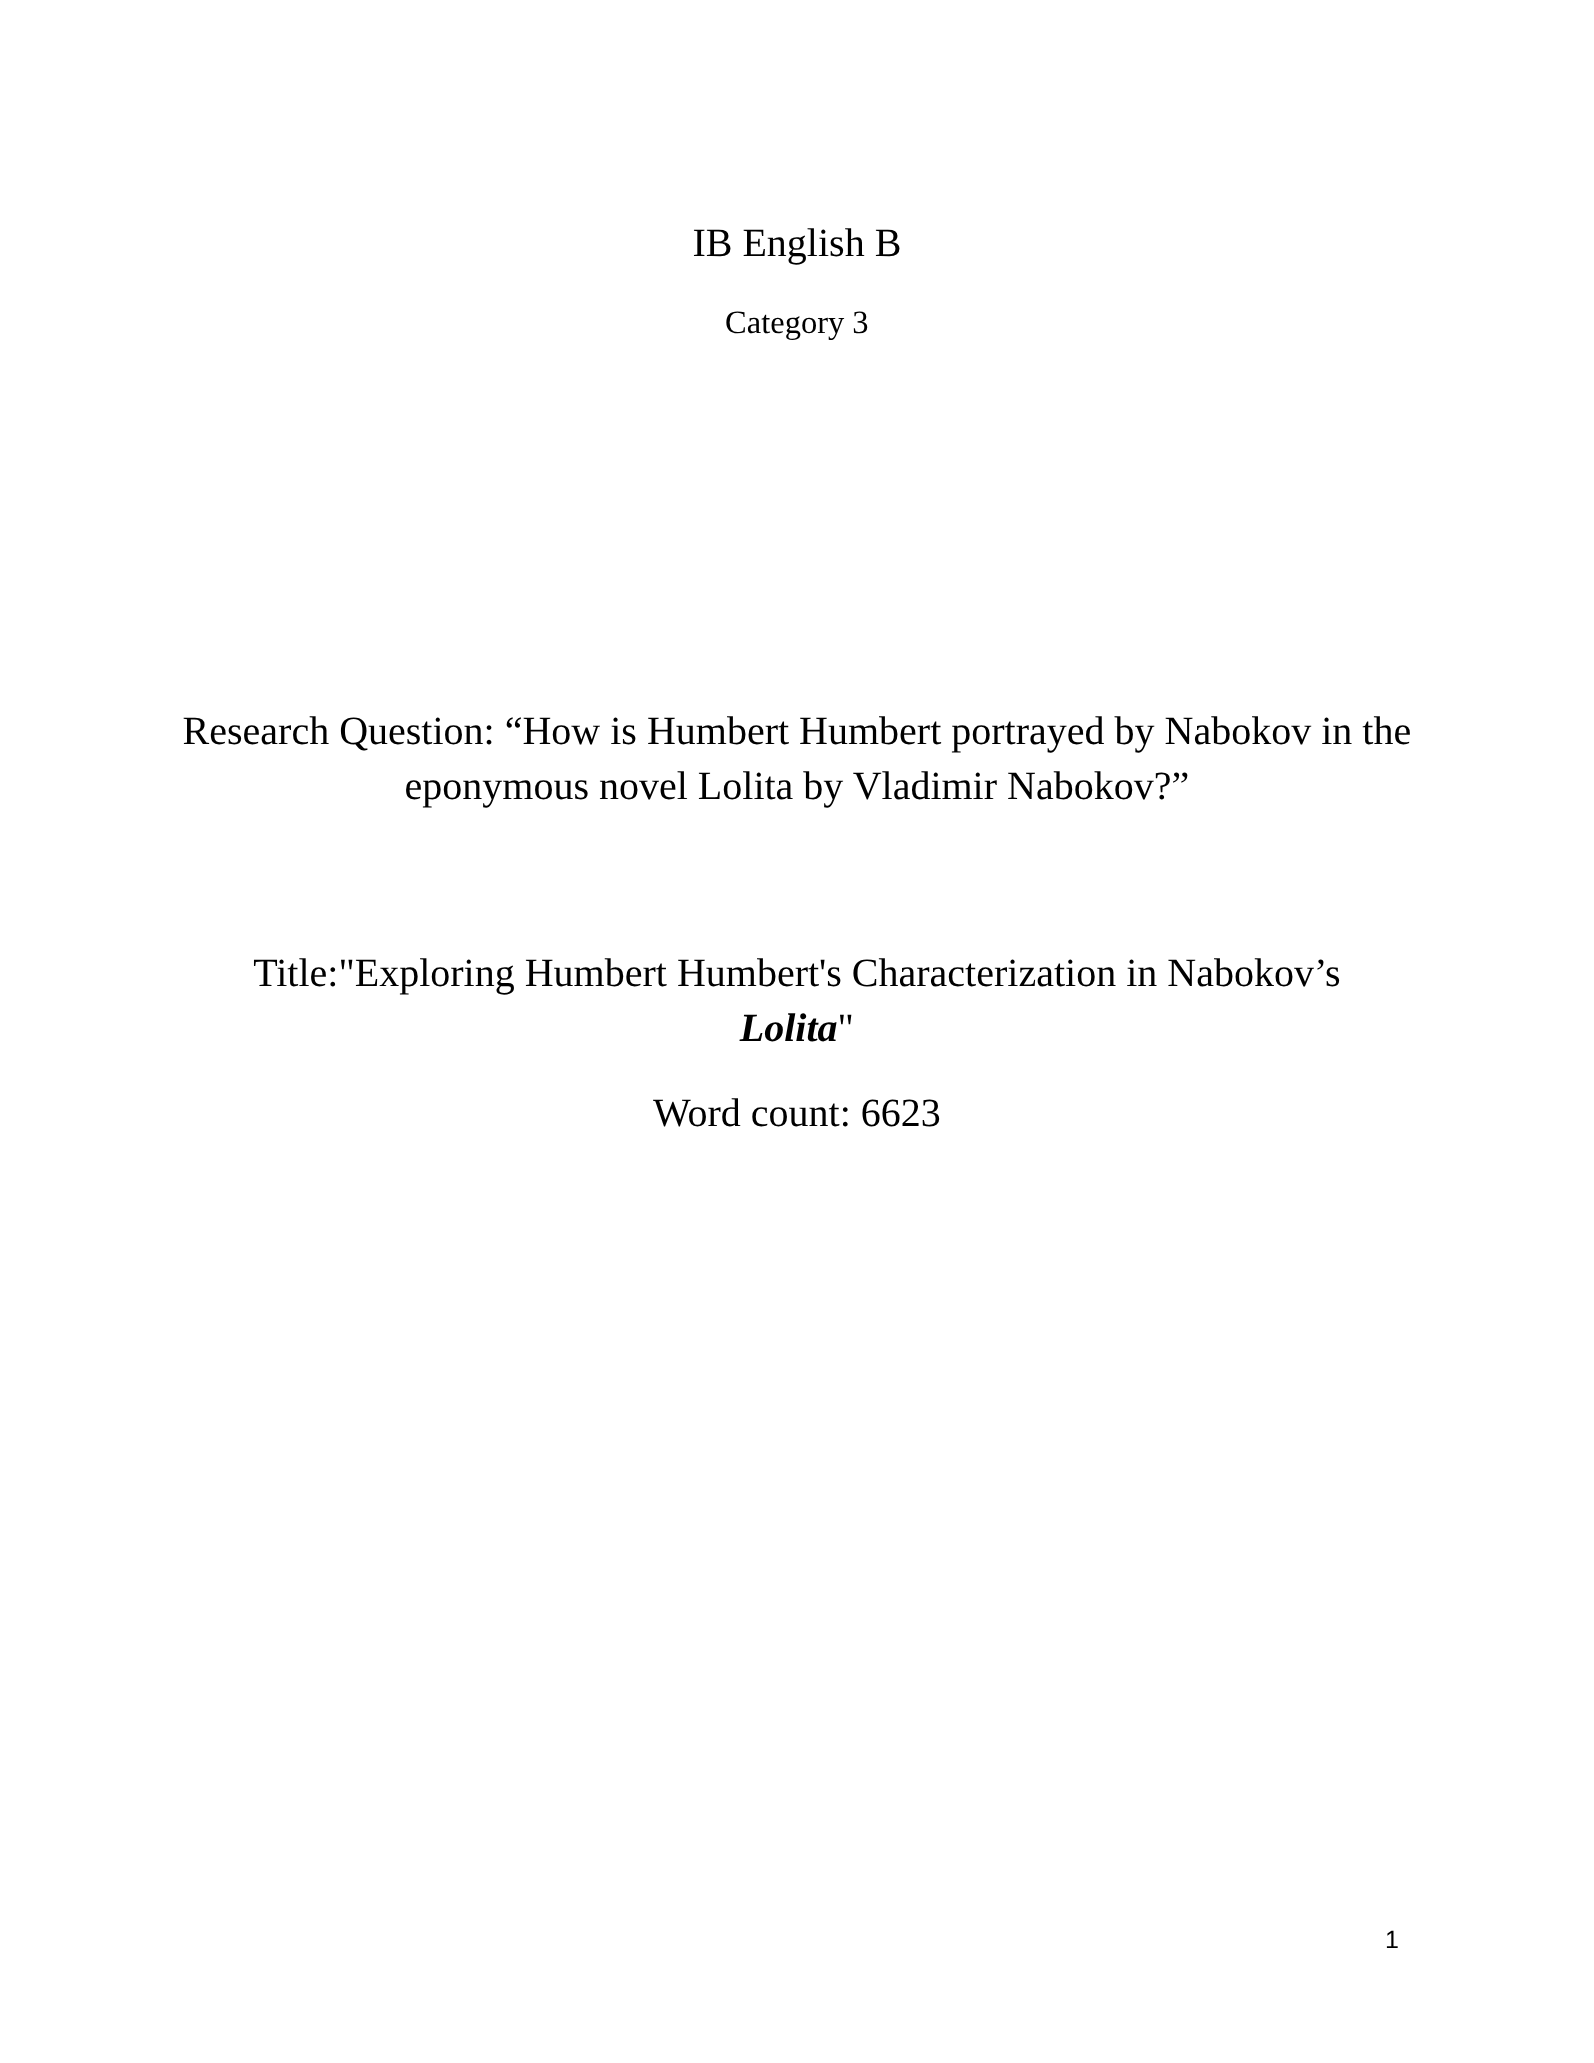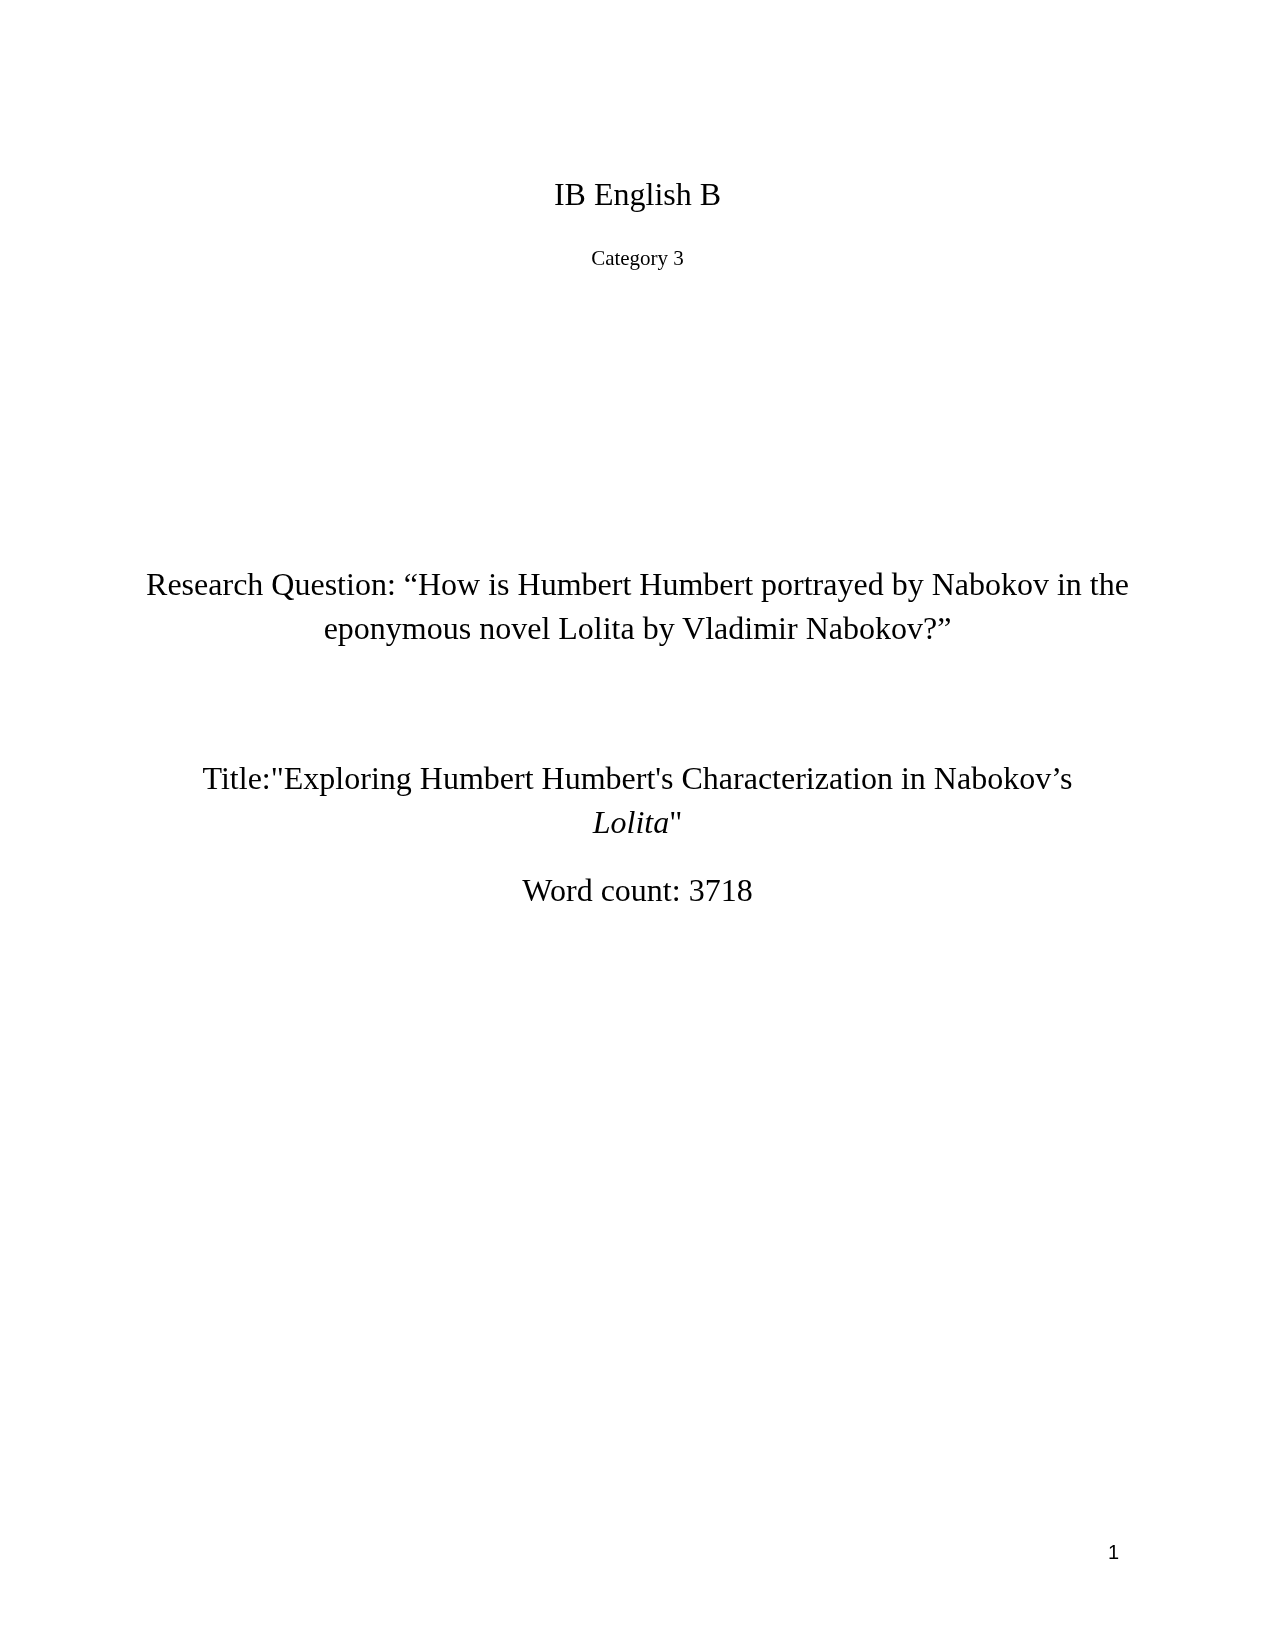--- a/index.html
+++ b/index.html
@@ -30,39 +30,40 @@
       margin: 0;
       font-weight: normal;
     }
     .course-title {
       top: 174px;
       font-size: 32px;
       line-height: 40px;
     }
     .category {
       top: 245px;
-      font-size: 21px;
+      font-size: 26px;
       line-height: 26px;
     }
     .research-question {
       top: 562px;
       left: 140px;
       width: 995px;
       font-size: 32px;
       line-height: 44px;
     }
     .essay-title {
       top: 756px;
       left: 160px;
       width: 955px;
       font-size: 32px;
       line-height: 44px;
     }
     .essay-title em {
       font-style: italic;
+      font-weight: bold;
     }
     .word-count {
       top: 870px;
       font-size: 32px;
       line-height: 40px;
     }
     .page-number {
       position: absolute;
       left: 1108px;
       top: 1540px;
@@ -77,17 +78,17 @@
 <div class="page">
 
   <h1 class="centered course-title">IB English B</h1>
 
   <p class="centered category">Category 3</p>
 
   <p class="centered research-question">Research Question: “How is Humbert Humbert portrayed by Nabokov in the eponymous novel Lolita by Vladimir Nabokov?”</p>
 
   <p class="centered essay-title"><span>Title:"Exploring Humbert Humbert's Characterization in Nabokov’s </span><em>Lolita</em><span>"</span></p>
 
-  <p class="centered word-count">Word count: 3718</p>
+  <p class="centered word-count">Word count: 6623</p>
 
   <div class="page-number">1</div>
 
 </div>
 
 </body></html>

